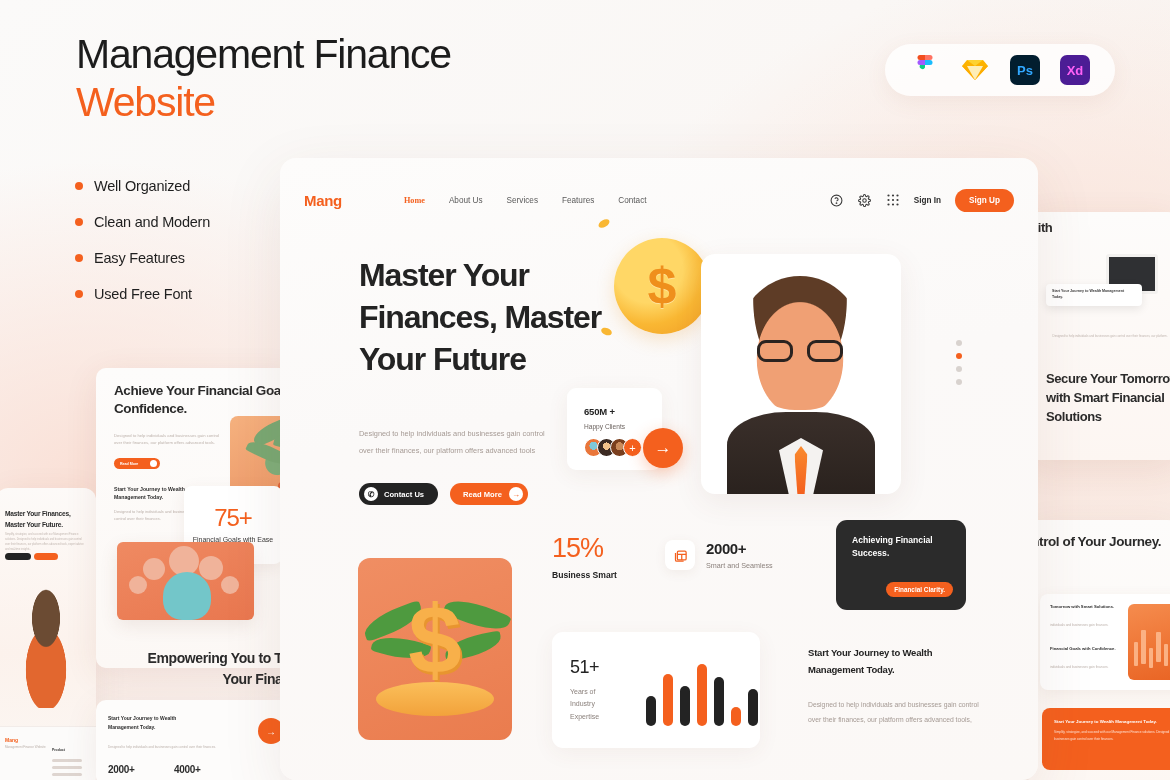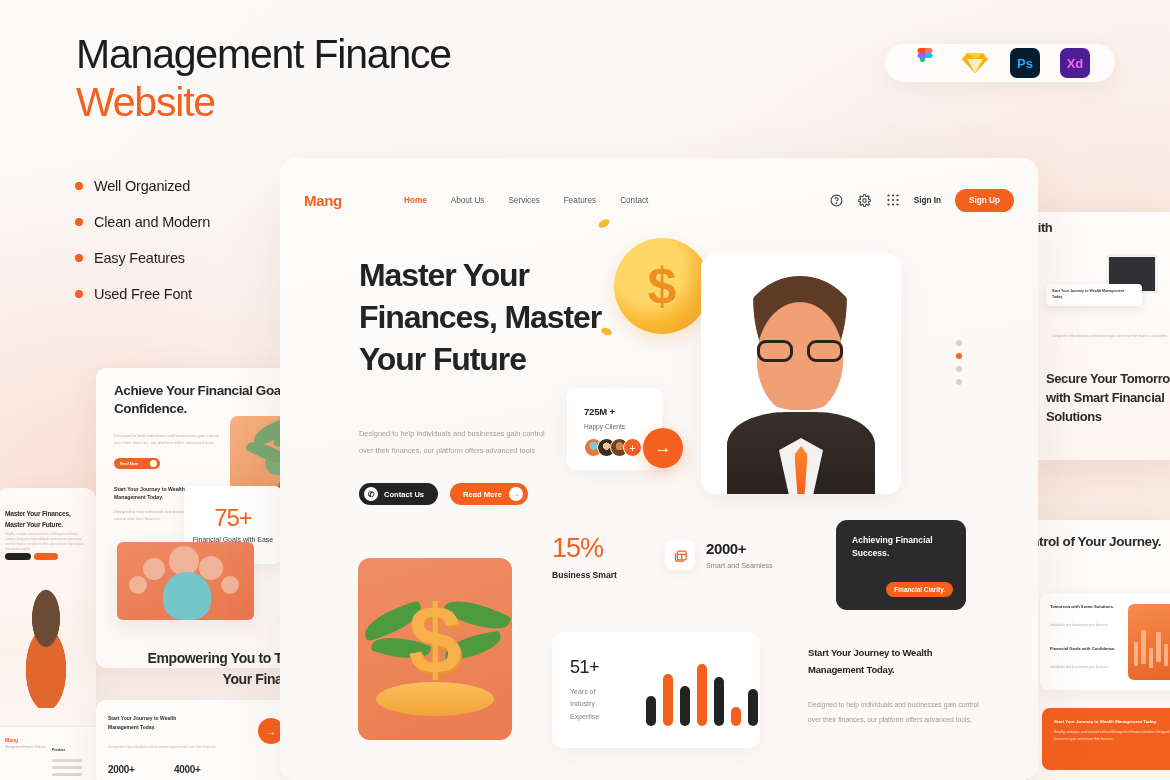--- a/index.html
+++ b/index.html
@@ -155,21 +155,21 @@
       font-weight:700; line-height:1.7; color:#2d2d2d; }
   .mk-bot-card2 .b2-p2 { position:absolute; left:12px; top:76px; width:120px; font-size:3.1px;
       line-height:1.95; color:#bcb1ab; }
 
   
   .head { position:absolute; left:76px; top:30px; z-index:12; }
   .head h1 { font-size:41px; font-weight:400; color:#1c1c1c; letter-spacing:-1.2px;
       line-height:1.18; }
   .head h1 .orange { color:#f4601e; display:block; }
 
-  .badges { position:absolute; right:55px; top:44px; z-index:12; height:38px; width:230px;
+  .badges { position:absolute; right:55px; top:44px; z-index:12; height:52px; width:230px;
       background:rgba(255,255,255,.78); border-radius:26px; display:flex; align-items:center;
       justify-content:center; gap:20px; box-shadow:0 6px 22px rgba(150,90,60,.08); }
   .badge { width:30px; height:30px; display:flex; align-items:center; justify-content:center; }
   .sq { width:30px; height:30px; border-radius:7px; display:flex; align-items:center;
       justify-content:center; font-size:13px; font-weight:700; }
   .ps { background:#021e2f; color:#31a8ff; }
   .xd { background:#4c1d95; color:#ff61f6; }
 
   .feats { position:absolute; left:75px; top:178px; z-index:12; }
   .feat { display:flex; align-items:center; gap:11px; margin-bottom:20px; }
@@ -177,21 +177,21 @@
   .feat span.lbl { font-size:14.5px; color:#1f1f1f; font-weight:500; letter-spacing:-.2px;text-align:right; }
   .main-wide { position:absolute; left:280px; top:158px; width:758px; height:622px; z-index:10;
       background:linear-gradient(170deg,#fdfcfb 0%,#fbf9f8 40%,#fbf8f6 100%);
       border-radius:16px; box-shadow:0 18px 60px rgba(120,70,45,.10); overflow:hidden; }
 
   .nav { position:absolute; left:0; right:0; top:22px; height:40px; display:flex;
       align-items:center; padding:0 24px; }
   .logo { font-size:15px; color:#f4601e; font-weight:700; letter-spacing:-.3px; }
   .navlinks { display:flex; gap:24px; margin-left:62px; }
   .navlinks a { font-size:8.2px; color:#5a5a5a; text-decoration:none; font-weight:500; }
-  .navlinks a.active { color:#f4601e; font-weight:600; }
+  .navlinks a.active { color:#f4601e; font-weight:600;font-family:Liberation Serif, serif; }
   .navright { margin-left:auto; display:flex; align-items:center; gap:14px; }
   .nicon { width:14px; height:14px; color:#3c3c3c; display:flex; align-items:center;
       justify-content:center; }
   .signin { font-size:8.2px; color:#2c2c2c; font-weight:700; }
   .signup { background:#f4601e; color:#fff; font-size:8.2px; font-weight:700; border:none;
       border-radius:14px; padding:7px 14px; cursor:pointer; }
 
   .hero-h { position:absolute; left:79px; top:96px; width:300px; font-size:32px;
       font-weight:700; color:#232323; line-height:1.32; letter-spacing:-1.1px; }
   .hero-p { position:absolute; left:79px; top:268px; width:190px; font-size:7.4px;
@@ -507,21 +507,21 @@
       <span class="cir">✆</span>
       <span>Contact Us</span>
     </button>
     <button class="btn-or">
       <span>Read More</span>
       <span class="cir">→</span>
     </button>
   </div>
 
   <div class="clients">
-    <b>725M +</b>
+    <b>650M +</b>
     <span class="sub">Happy Clients</span>
     <div class="avatars">
       <div class="av av1"></div>
       <div class="av av2"></div>
       <div class="av av3"></div>
       <div class="av av-plus">+</div>
     </div>
   </div>
 
   <div class="coin">

